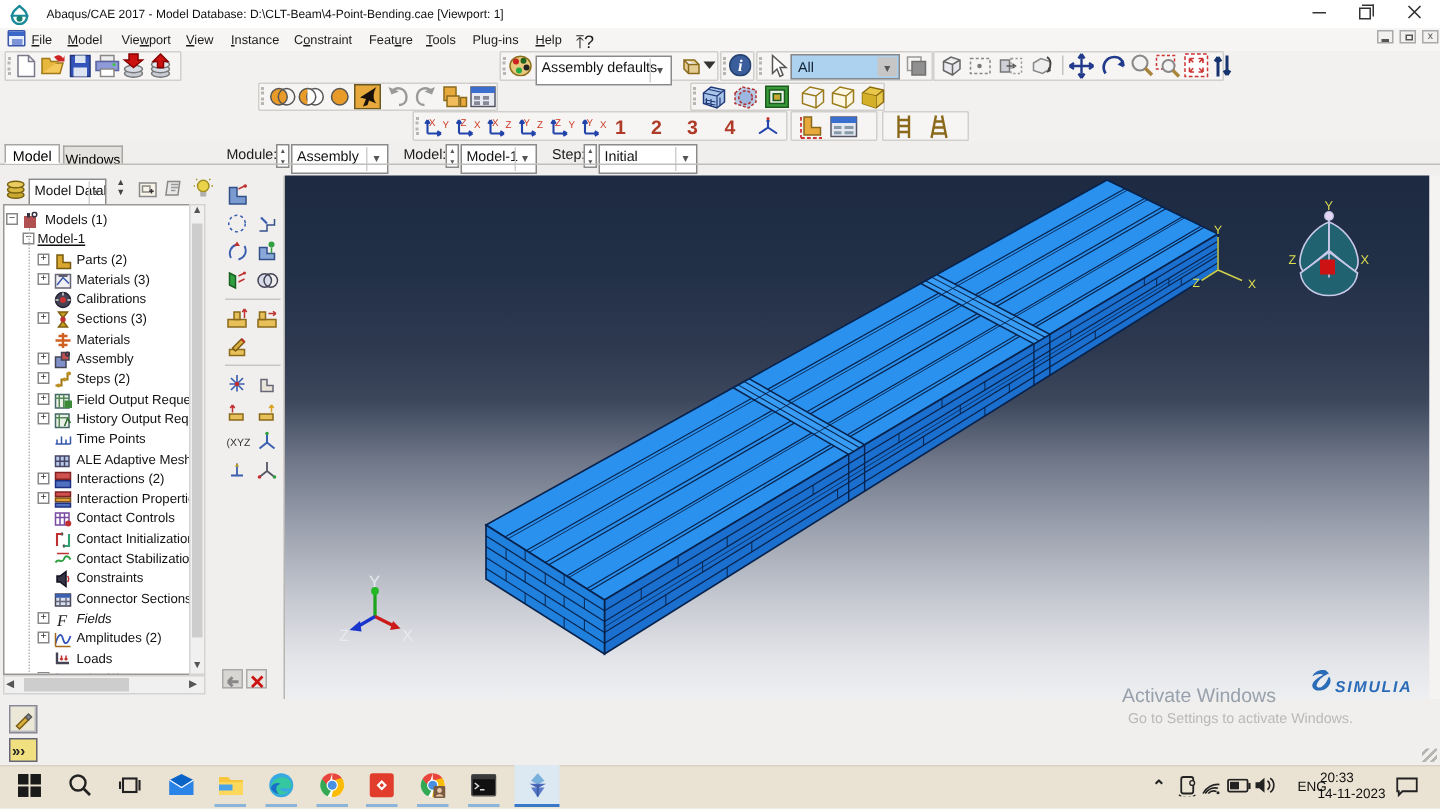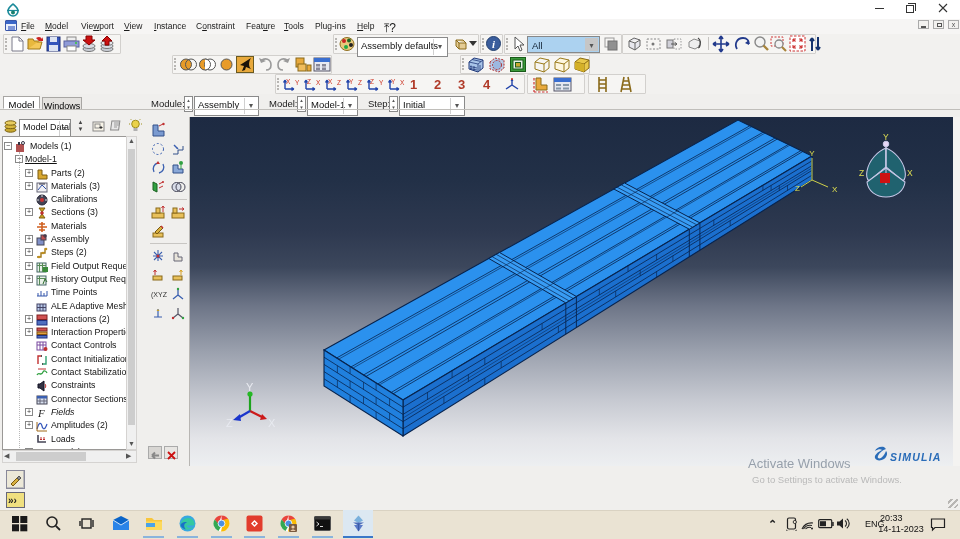--- a/index.html
+++ b/index.html
@@ -49,20 +49,21 @@
 </style></head>
 <body>
 <div id="page">
 
 <div class="abs" id="titlebar"></div>
 <svg class="abs" style="left:6px;top:3px;" width="14" height="14">
       <path d="M7,1 C10,3.5 12,5 12,8 A5,5 0 1,1 2,8 C2,5 4,3.5 7,1 Z" fill="none" stroke="#1a8a9a" stroke-width="1.6"></path>
       <path d="M1,7.5 L13,7.5" stroke="#1a8a9a" stroke-width="1.2"></path>
       <circle cx="7" cy="9.5" r="2" fill="#18806e"></circle>
     </svg>
+<div class="abs" id="title-txt">Abaqus/CAE 2017 - Model Database: D:\CLT-Beam\4-Point-Bending.cae [Viewport: 1]</div>
 <div class="abs" style="left:875px;top:8px;width:9px;height:1.2px;background:#333;"></div>
 <div class="abs" style="left:906px;top:5px;width:8px;height:8px;border:1px solid #333;background:#fff;"></div>
 <div class="abs" style="left:908px;top:3px;width:8px;height:8px;border:1px solid #333;border-bottom:none;border-left:none;"></div>
 <svg class="abs" style="left:938px;top:3px;" width="10" height="10">
       <path d="M1,1 L9,9 M9,1 L1,9" stroke="#333" stroke-width="1.1"></path>
     </svg>
 
 <div class="abs" id="menubar"></div>
 <div class="abs" style="left:5px;top:20px;width:12px;height:11px;background:#e8eefc;border:1px solid #3a56a8;border-radius:1px;">
       <div style="height:3px;background:#3a66c8;"></div>

